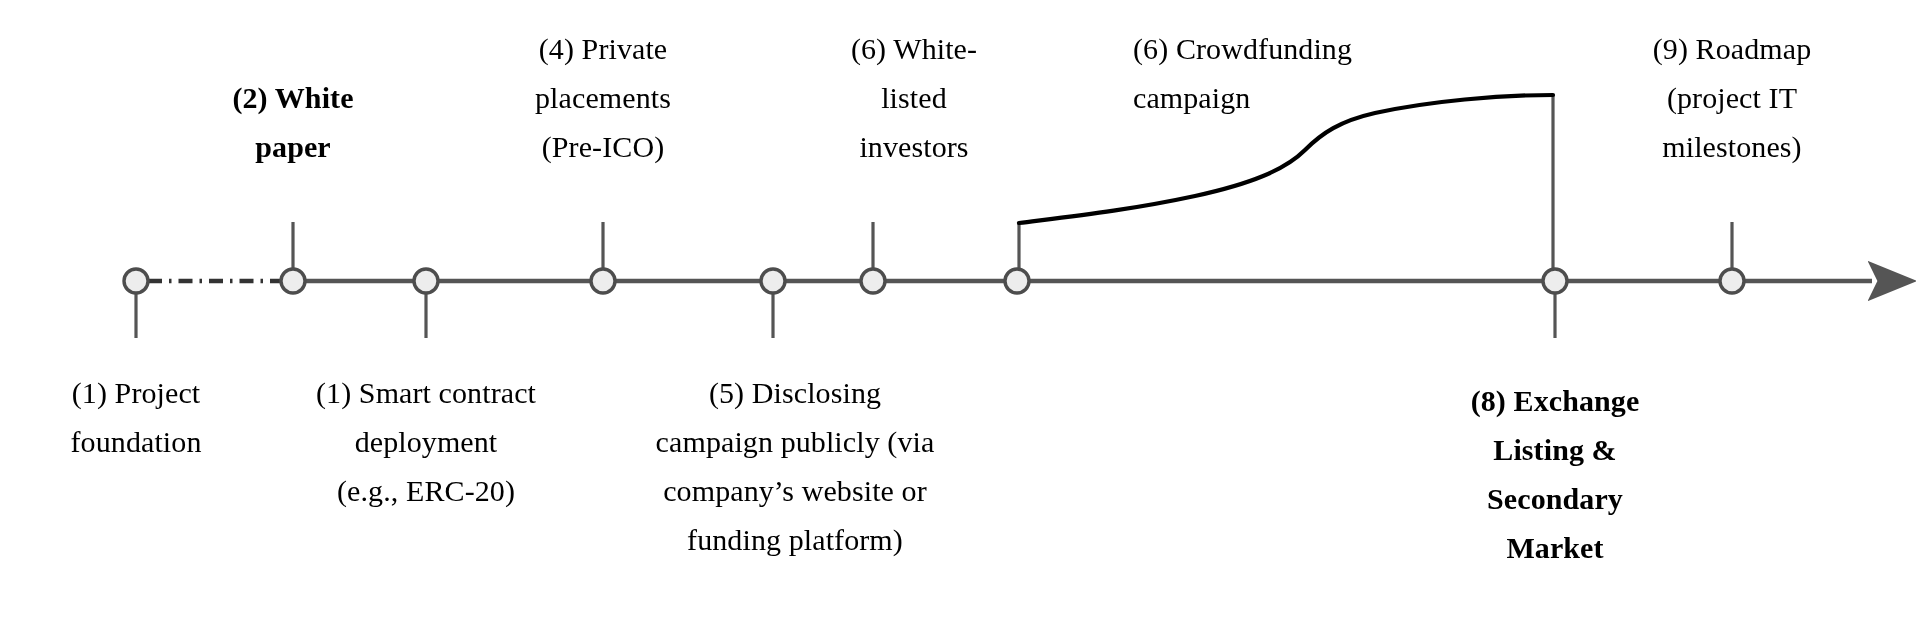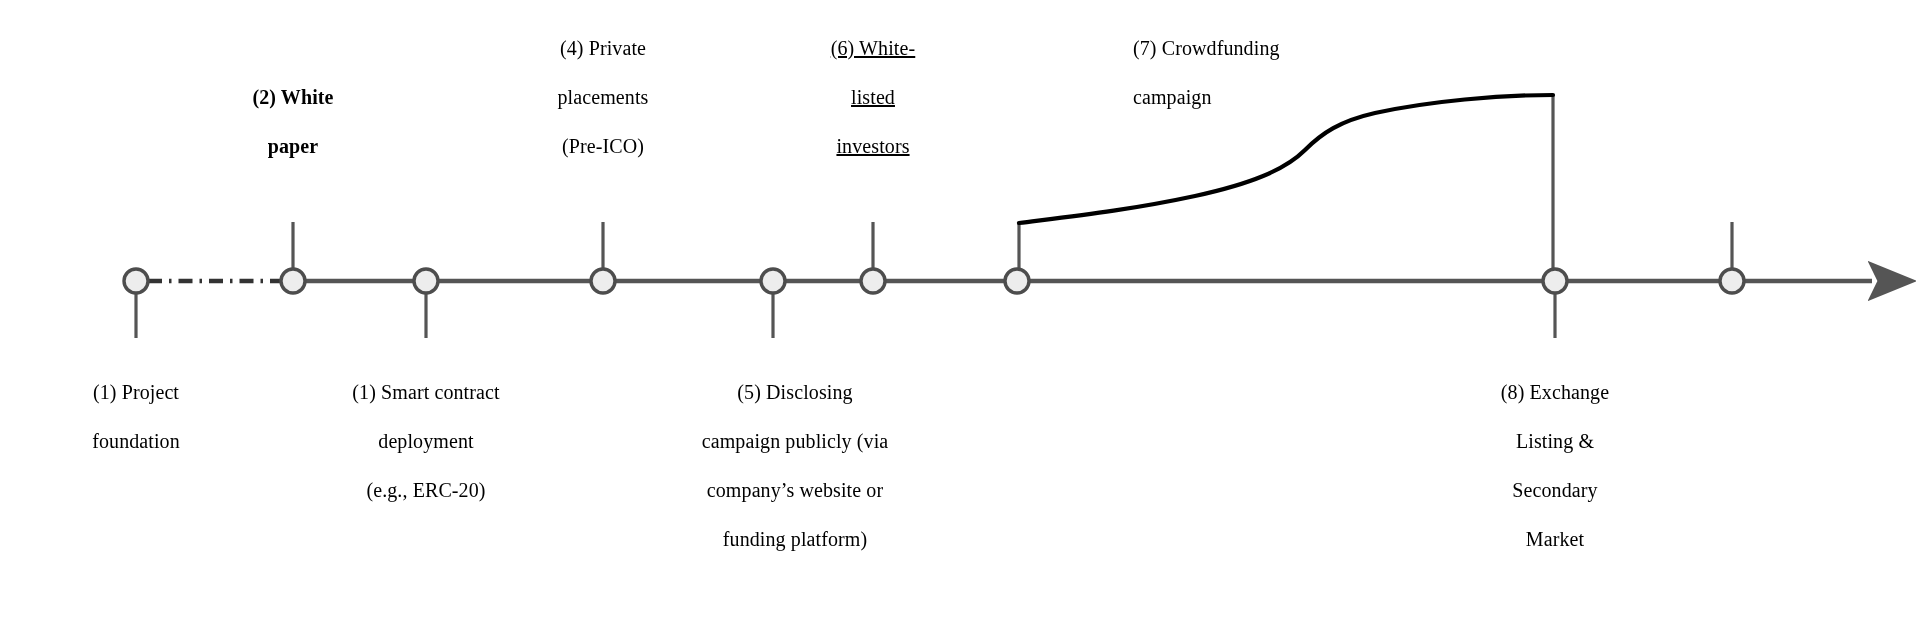--- a/index.html
+++ b/index.html
@@ -21,21 +21,21 @@
   }
   #timeline-svg {
     position: absolute;
     left: 0;
     top: 0;
     width: 1916px;
     height: 625px;
   }
   .label {
     position: absolute;
-    font-size: 20px;
+    font-size: 30px;
     line-height: 49px;
     text-align: center;
     color: #000000;
     white-space: pre-line;
     letter-spacing: 0.1px;
   }
   .label-above { }
   .label-below { }
 </style>
 </head>
@@ -84,38 +84,41 @@
     <circle cx="1732" cy="281" r="12" fill="#ededed" stroke="#4d4d4d" stroke-width="3.4"></circle>
   </svg>
 
   <div class="label label-above" style="left:153px; top:73px; width:280px;font-weight:bold;">(2) White
 paper</div>
 
   <div class="label label-above" style="left:463px; top:24px; width:280px;">(4) Private
 placements
 (Pre-ICO)</div>
 
-  <div class="label label-above" style="left:743px; top:24px; width:260px;text-decoration:underline;">(6) White-
+  <div class="label label-above" style="left:784px; top:24px; width:260px;">(6) White-
 listed
 investors</div>
 
-  <div class="label label-above" style="left:1133px; top:24px; width:320px; text-align:left;">(7) Crowdfunding
+  <div class="label label-above" style="left:1133px; top:24px; width:320px; text-align:left;">(6) Crowdfunding
 campaign</div>
 
+  <div class="label label-above" style="left:1592px; top:24px; width:280px;">(9) Roadmap
+(project IT
+milestones)</div>
 
   <div class="label label-below" style="left:16px; top:368px; width:240px;font-family:Liberation Serif, serif;">(1) Project
 foundation</div>
 
   <div class="label label-below" style="left:271px; top:368px; width:310px;">(1) Smart contract
 deployment
 (e.g., ERC-20)</div>
 
   <div class="label label-below" style="left:600px; top:368px; width:390px;">(5) Disclosing
 campaign publicly (via
 company’s website or
 funding platform)</div>
 
-  <div class="label label-below" style="left:1415px; top:368px; width:280px;">(8) Exchange
+  <div class="label label-below" style="left:1415px; top:376px; width:280px;font-weight:bold;">(8) Exchange
 Listing &amp;
 Secondary
 Market</div>
 
 </div>
 
 </body></html>

